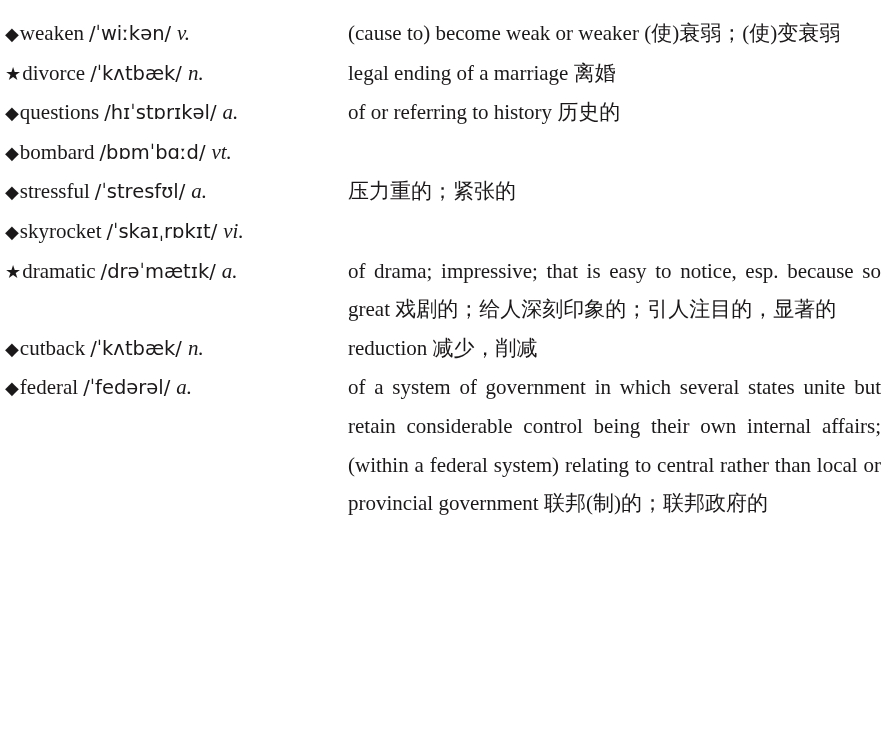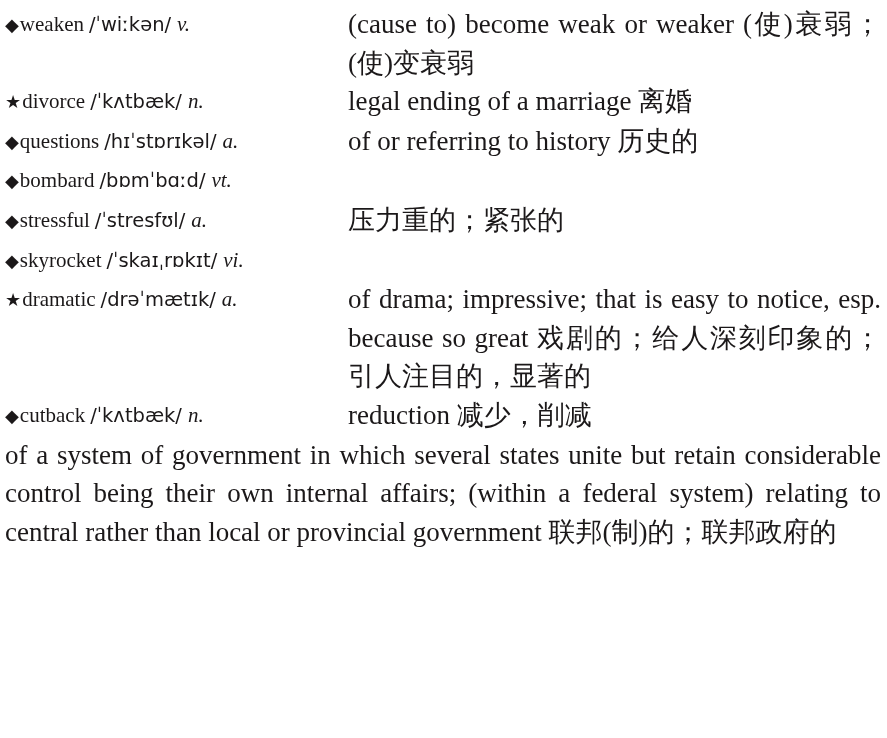--- a/index.html
+++ b/index.html
@@ -10,38 +10,38 @@
   body {
     width: 887px;
     height: 738px;
     overflow: hidden;
     color: #1b1819;
     font-family: "Liberation Serif", serif;
   }
   .vocab-page {
     box-sizing: border-box;
     width: 887px;
-    padding: 5px 6px 0 5px;
+    padding: 14px 6px 0 5px;
   }
   .row {
     display: flex;
     align-items: flex-start;
   }
   .term {
     flex: 0 0 343px;
     width: 343px;
     font-size: 21px;
     line-height: 38.6px;
     white-space: nowrap;
     overflow: hidden;
   }
   .def {
     flex: 1 1 auto;
     min-width: 0;
-    font-size: 27px;
+    font-size: 21px;
     line-height: 38.6px;
     text-align: justify;
   }
   .sym {
     font-family: "DejaVu Sans", sans-serif;
     font-size: 18px;
     letter-spacing: 1px;
   }
   .word {
     font-size: 21px;
@@ -94,15 +94,16 @@
       <div class="term"><span class="sym">★</span><span class="word">dramatic</span><span class="phon">/drəˈmætɪk/</span><span class="pos">a.</span></div>
       <div class="def">of drama; impressive; that is easy to notice, esp. because so great 戏剧的；给人深刻印象的；引人注目的，显著的</div>
     </div>
 
     <div class="row">
       <div class="term"><span class="sym">◆</span><span class="word">cutback</span><span class="phon">/ˈkʌtbæk/</span><span class="pos">n.</span></div>
       <div class="def">reduction 减少，削减</div>
     </div>
 
     <div class="row">
+      <div class="term"><span class="sym">◆</span><span class="word">federal</span><span class="phon">/ˈfedərəl/</span><span class="pos">a.</span></div>
       <div class="def">of a system of government in which several states unite but retain considerable control being their own internal affairs; (within a federal system) relating to central rather than local or provincial government 联邦(制)的；联邦政府的</div>
     </div>
   </main>
 
 </body></html>

